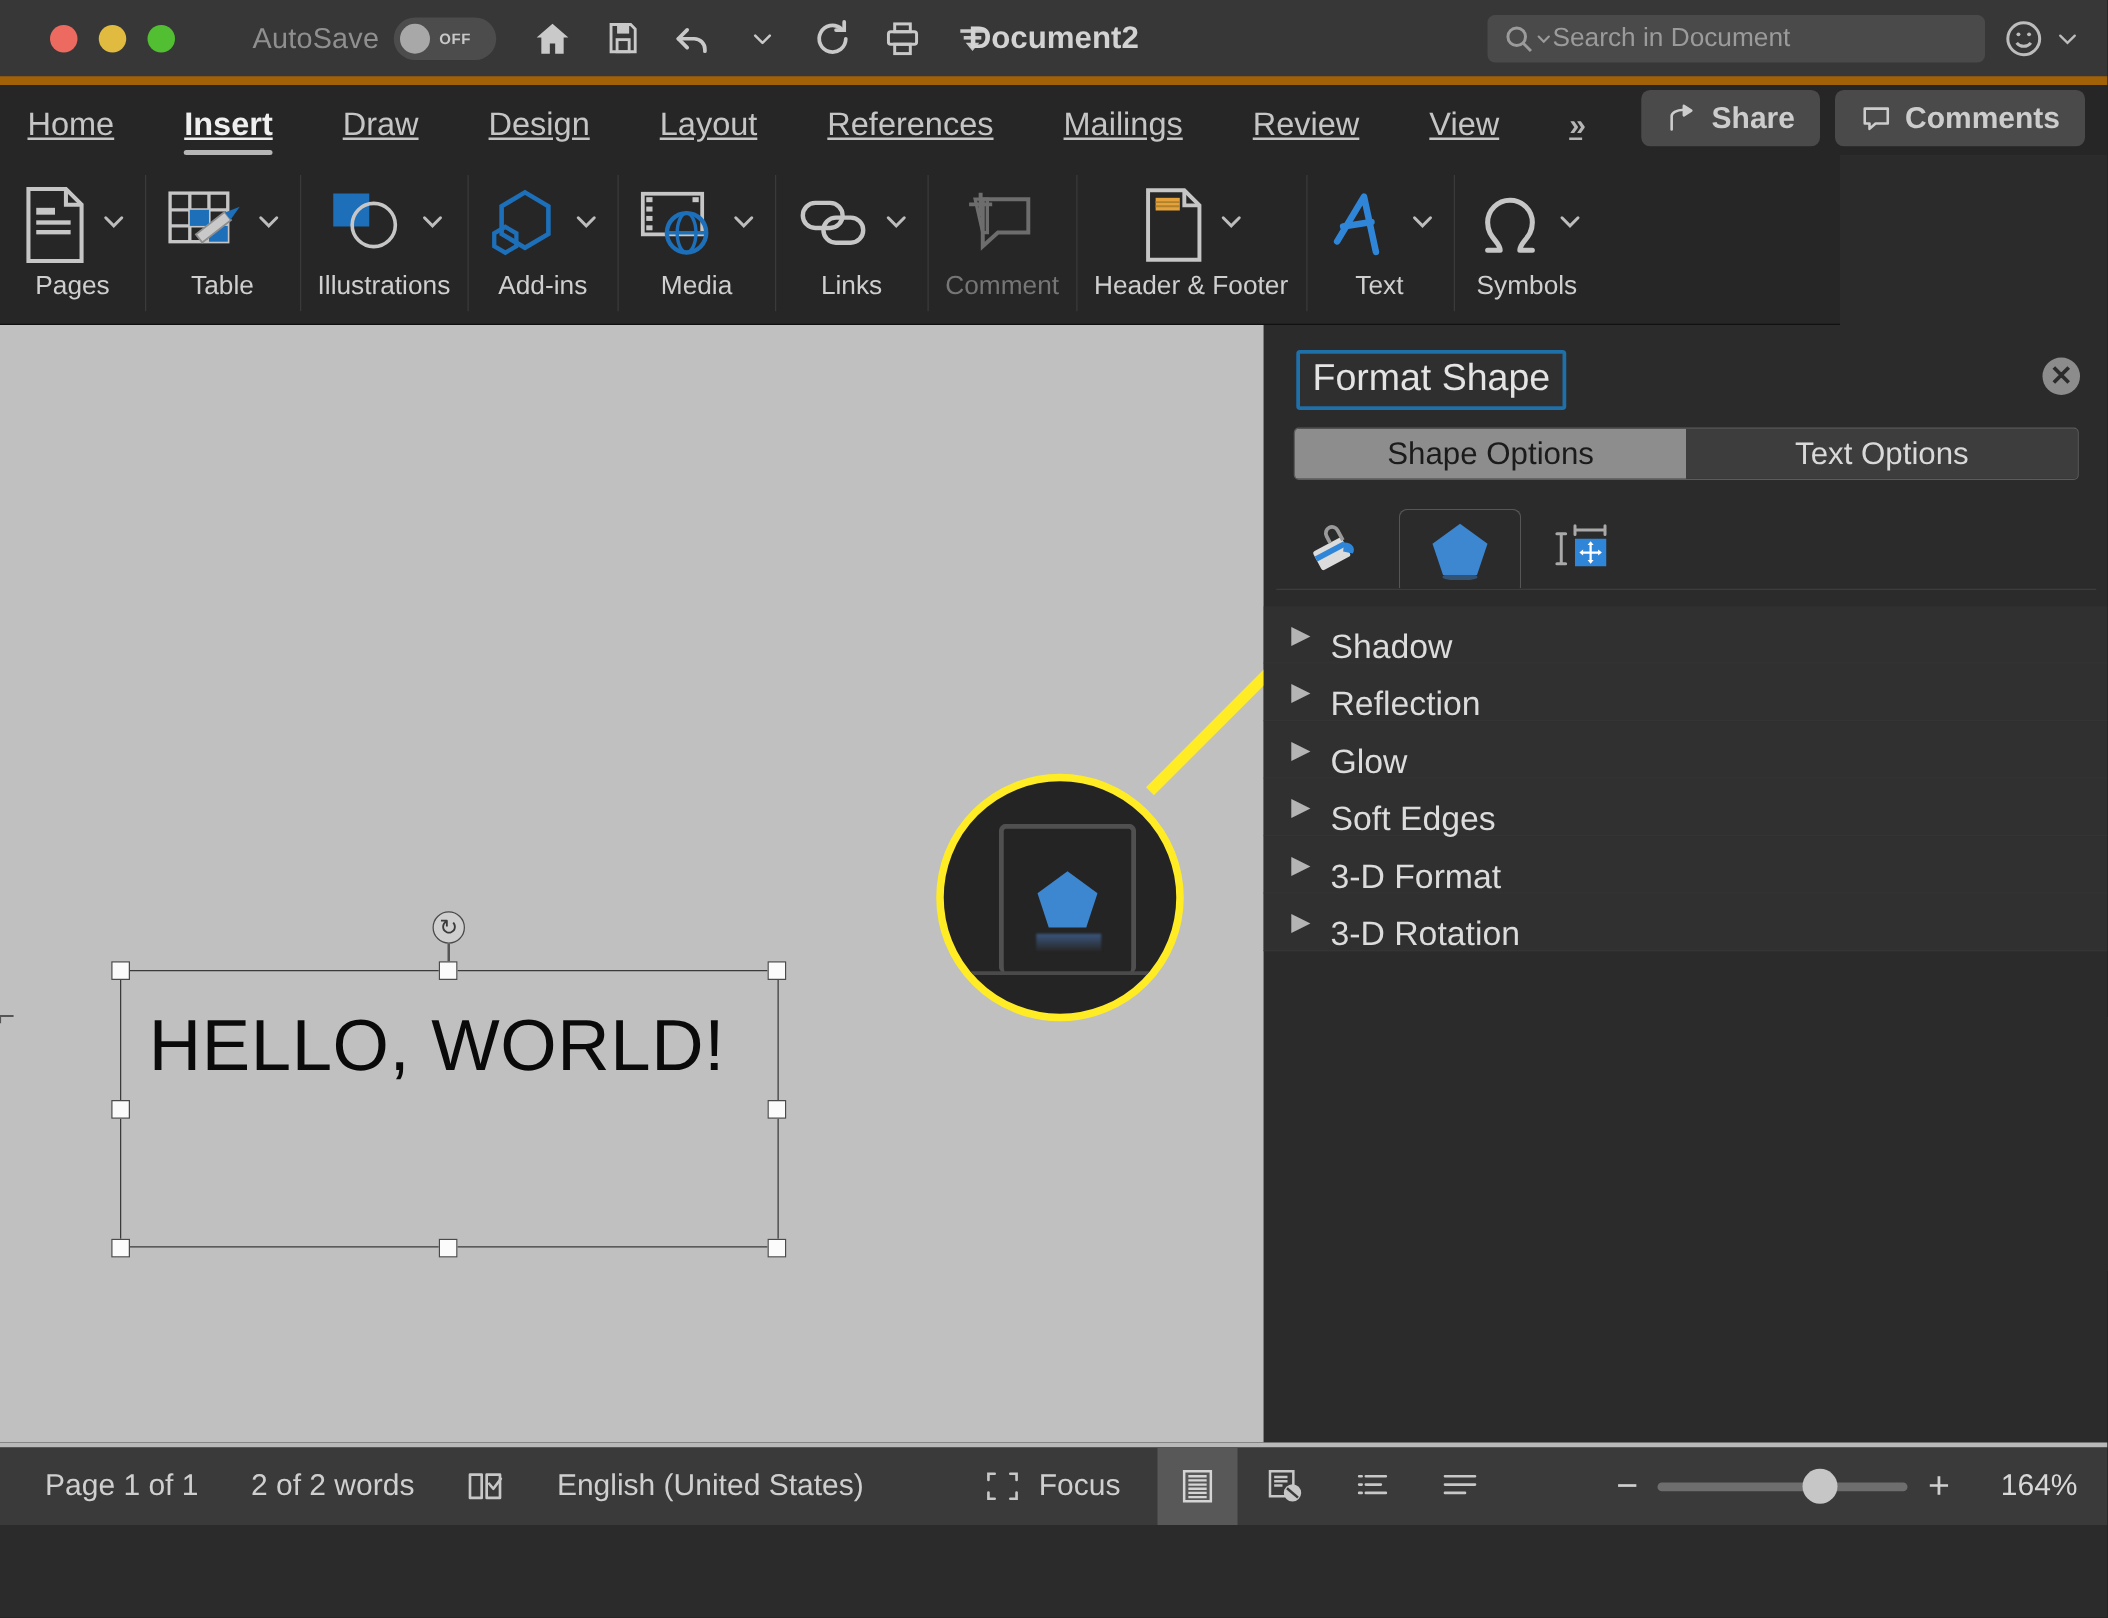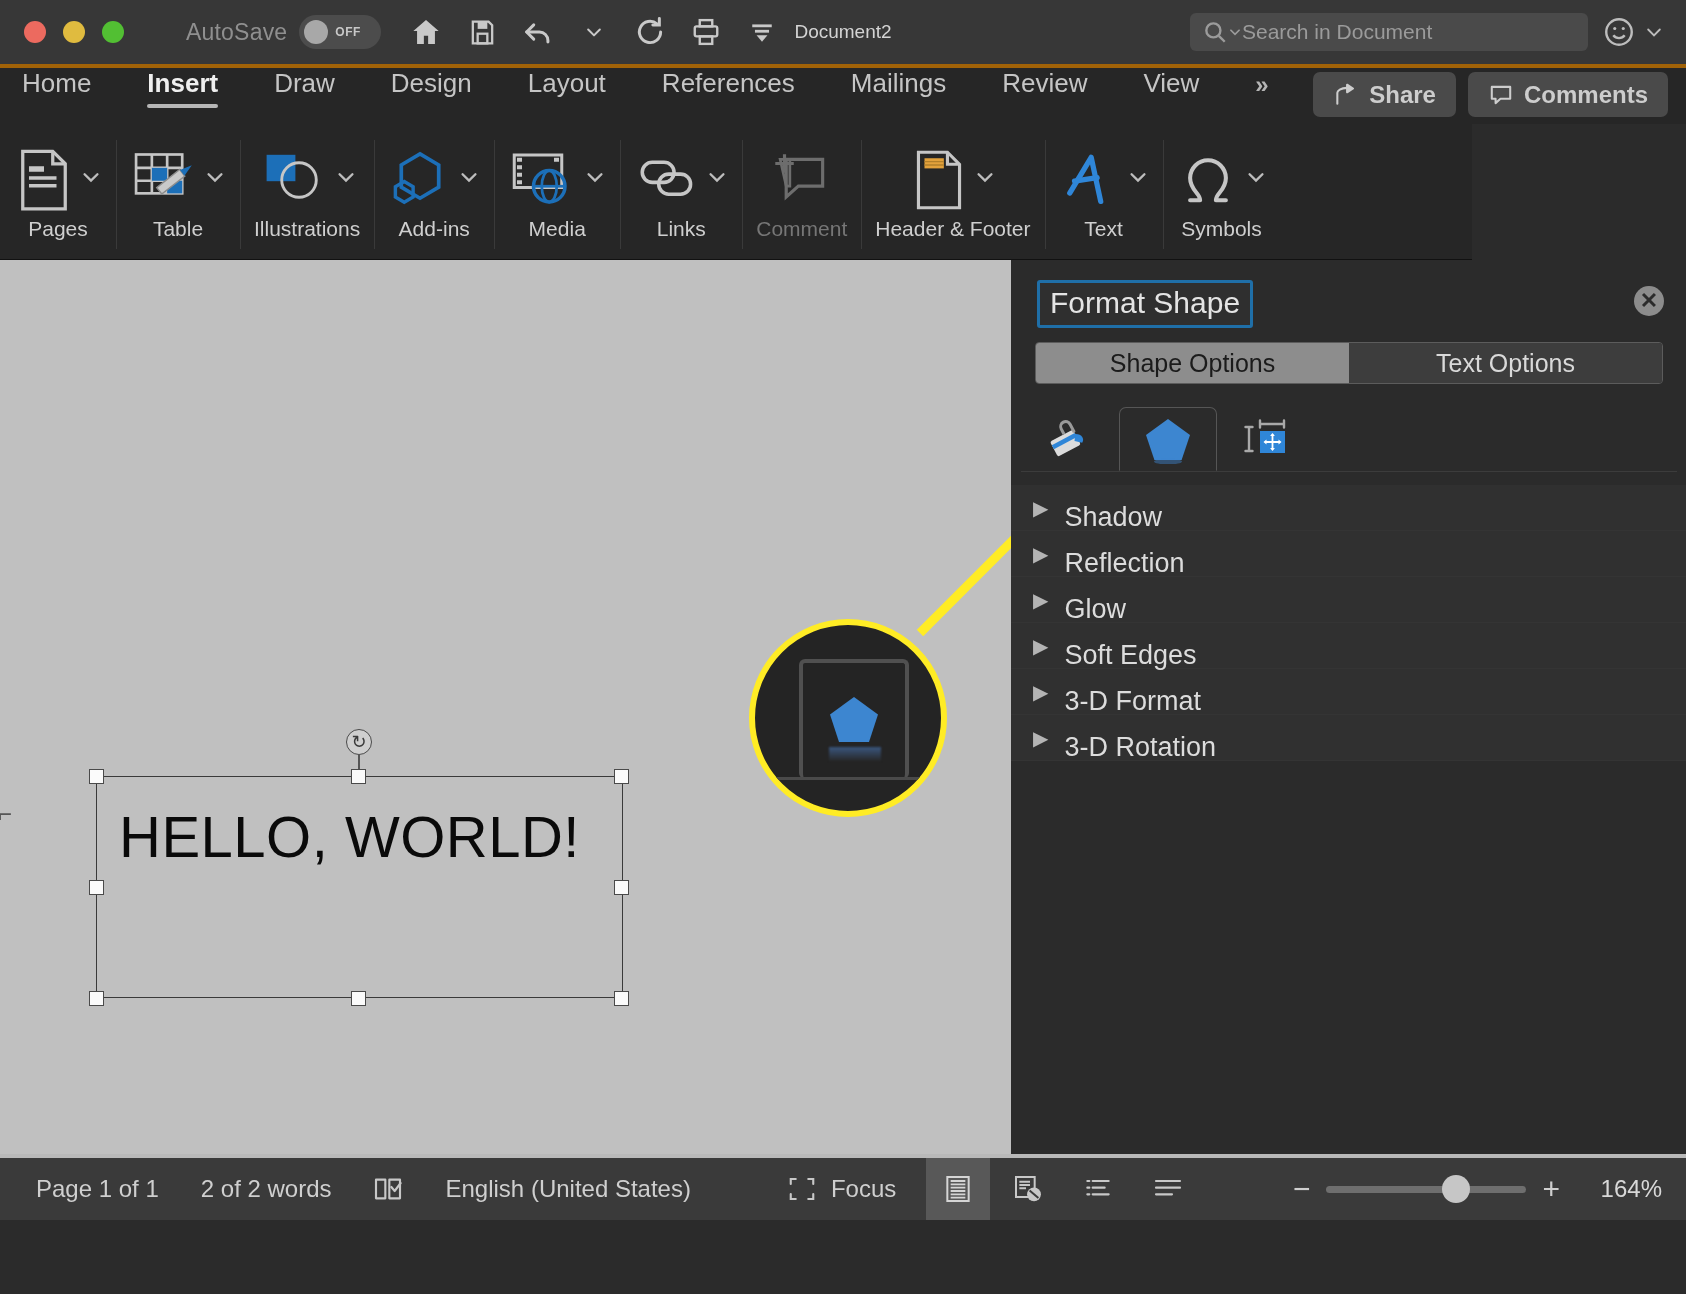--- a/index.html
+++ b/index.html
@@ -9,21 +9,22 @@
     background:#1e1e1e;
     color:#d6d6d6;
     -webkit-font-smoothing: antialiased;
   }
   .app { position:relative; width:1686px; height:1294px; background:#2b2b2b; }
 
   
   .titlebar{
     position:absolute; top:0; left:0; width:1686px; height:68px;
     background:#373737; display:flex; align-items:center;
-    border-bottom:4px solid #a16207;
+    border-bottom:7px solid #a16207;
+    padding-left:16px;
   }
   .traffic{ display:flex; gap:17px; margin-left:24px; }
   .dot{ width:22px; height:22px; border-radius:50%; position:relative;}
   .dot.red{ background:#ec6a5f;}
   .dot.yellow{ background:#e0bb3f;}
   .dot.green{ background:#52bf33;}
 
   .autosave-wrap{ display:flex; align-items:center; margin-left:62px; gap:12px;}
   .autosave-label{ font-size:23px; color:#8f8f8f; letter-spacing:.2px;}
   .toggle{
@@ -31,38 +32,38 @@
     display:flex; align-items:center; padding:0 5px; gap:7px;
   }
   .toggle .knob{ width:24px; height:24px; border-radius:50%; background:#a8a8a8;}
   .toggle .state{ font-size:12px; color:#c8c8c8; font-weight:bold; letter-spacing:.5px;}
 
   .qat{ display:flex; align-items:center; gap:22px; margin-left:28px; }
   .qat .ico{ width:34px; height:34px; display:flex; align-items:center; justify-content:center; color:#c9c9c9;}
 
   .doctitle{
     position:absolute; left:0; right:0; text-align:center;
-    font-size:19px; color:#d3d3d3; pointer-events:none;
+    font-size:25px; color:#d3d3d3; pointer-events:none;font-weight:bold;
   }
   .search-area{ position:absolute; right:22px; display:flex; align-items:center; gap:14px;}
   .searchbox{
     width:398px; height:38px; background:#4a4a4a; border-radius:6px;
     display:flex; align-items:center; padding:0 12px; gap:0;
   }
   .searchbox .ph{ font-size:21px; color:#9b9b9b; }
   .emoji-btn{ display:flex; align-items:center; gap:8px; color:#bdbdbd;}
 
   
   .ribbon-tabs{
     position:absolute; top:68px; left:0; width:1686px; height:56px;
     background:#262626; display:flex; align-items:flex-end;
   }
   .rtab{
-    font-size:26px; color:#c5c5c5; padding:0 0 9px 0; margin:16px 28px;
-    position:relative; white-space:nowrap;
+    font-size:26px; color:#c5c5c5; padding:0 0 9px 0; margin:0 28px;
+    position:relative; white-space:nowrap;text-decoration:underline;
   }
   .rtab:first-child{ margin-left:22px;}
   .rtab.active{ color:#efefef; font-weight:bold;}
   .rtab.active:after{
     content:""; position:absolute; left:0; right:0; bottom:0;
     height:4px; background:#b6b6b6; border-radius:2px;
   }
   .rtab.chev{ font-size:24px; color:#b5b5b5; letter-spacing:-3px; font-weight:bold;}
   .ribbon-right{ margin-left:auto; display:flex; align-items:center; gap:12px; padding:0 18px 7px 0;}
   .pillbtn{

